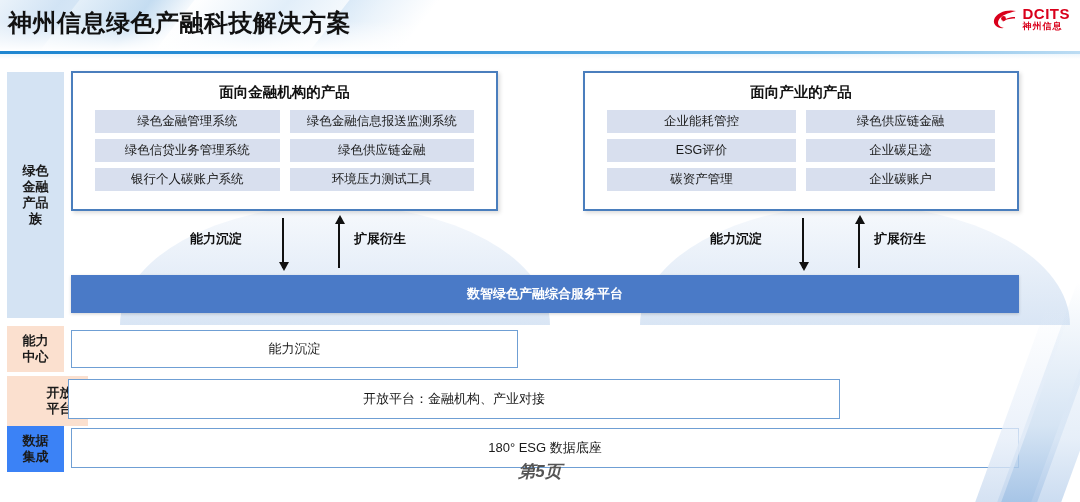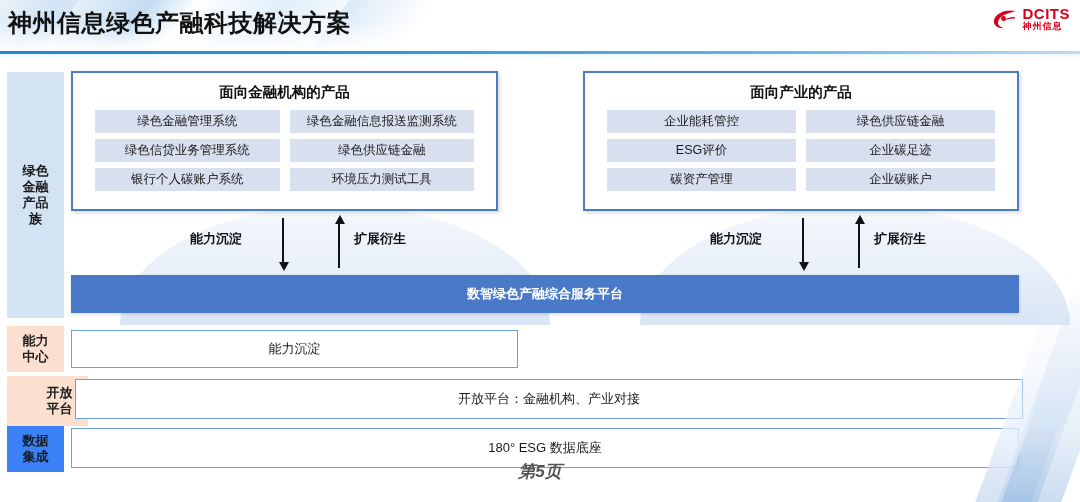--- a/index.html
+++ b/index.html
@@ -216,21 +216,21 @@
     border: 1.5px solid #6f9fd4;
     box-sizing: border-box;
     display: flex;
     align-items: center;
     justify-content: center;
     font-size: 13px;
     color: #1a1a1a;
   }
   #box-app   { left: 71px;  top: 330px; width: 447px; height: 38px; }
   #box-model { left: 540px; top: 330px; width: 479px; height: 38px; }
-  #box-open  { left: 75px;  top: 379px; width: 948px; height: 40px; }
+  #box-open  { left: 68px;  top: 379px; width: 772px; height: 40px; }
   #box-data  { left: 71px;  top: 428px; width: 948px; height: 40px; }
 
   
   #page-footer {
     position: absolute;
     left: 0; top: 460px;
     width: 1080px;
     text-align: center;
     font-size: 17px;
     font-style: italic;

